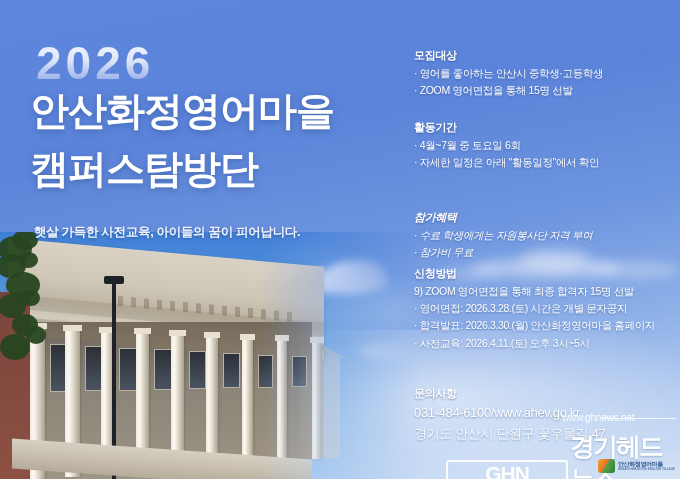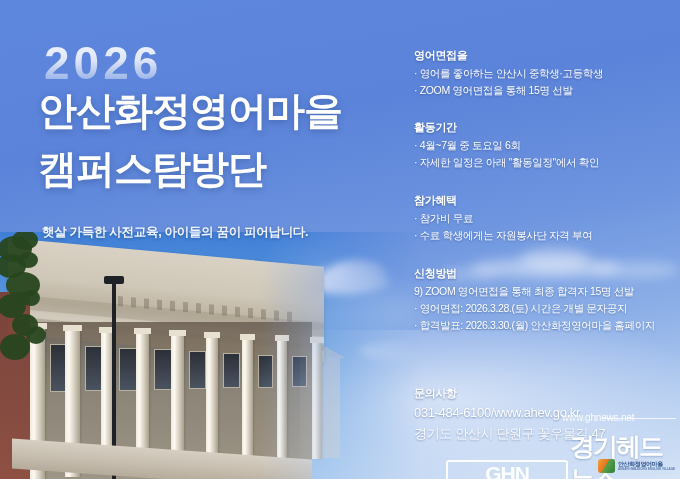--- a/index.html
+++ b/index.html
@@ -62,21 +62,21 @@
   .brick{position:absolute;left:0;top:60px;width:30px;height:187px;
      background:linear-gradient(180deg,#7a3f33,#8d4a3a);opacity:.95;}
   .tree{position:absolute;left:-4px;top:-2px;width:74px;height:150px;}
   .leaf{position:absolute;background:#27461f;border-radius:50%;opacity:.95;}
   .annex{position:absolute;left:236px;top:96px;width:110px;height:130px;opacity:.55;}
   .annex .roof{position:absolute;left:0;top:0;width:0;height:0;
       border-left:55px solid transparent;border-right:55px solid transparent;border-bottom:30px solid #cdc4b4;}
   .annex .body{position:absolute;left:6px;top:29px;width:98px;height:101px;background:#d6cec0;}
 
   
-  #left{position:absolute;left:8px;top:0;width:400px;height:430px;}
+  #left{position:absolute;left:0;top:0;width:400px;height:430px;}
   .year{position:absolute;left:36px;top:36px;font-size:46px;font-weight:bold;letter-spacing:4px;
      color:transparent;
      background:linear-gradient(180deg,rgba(255,255,255,.95) 0%,rgba(255,255,255,.80) 45%,rgba(255,255,255,.18) 100%);
      -webkit-background-clip:text;background-clip:text;
      text-shadow:none;filter:blur(.4px);}
   .title{position:absolute;left:30px;color:#fff;font-weight:bold;font-size:39px;letter-spacing:-1px;
      text-shadow:0 2px 6px rgba(40,70,130,.45);white-space:nowrap;}
   .title.l1{top:84px;}
   .title.l2{top:142px;}
   .subtitle{position:absolute;left:34px;top:224px;color:#eef4ff;font-size:12.5px;font-weight:bold;
@@ -84,21 +84,21 @@
 
   
   #right{position:absolute;left:414px;top:0;width:266px;height:479px;color:#fff;}
   .sec{position:absolute;left:0;width:266px;}
   .sec h3{margin:0 0 3px 0;font-size:11px;font-weight:bold;letter-spacing:-.3px;
       text-shadow:0 1px 2px rgba(30,60,120,.5);}
   .sec p{margin:0 0 2px 0;font-size:10.5px;letter-spacing:-.35px;line-height:1.45;
       text-shadow:0 1px 2px rgba(30,60,120,.45);white-space:nowrap;}
   #sec-target{top:48px;}
   #sec-period{top:120px;}
-  #sec-benefit{top:193px;}
+  #sec-benefit{top:210px;font-style:italic;}
   #sec-apply{top:266px;}
   #sec-contact{top:386px;}
   #sec-contact p{font-size:13px;}
   #sec-contact .addr{opacity:.9;}
 
   
   #wm{position:absolute;left:442px;top:424px;width:238px;height:48px;pointer-events:none;}
   .wm-ghn{position:absolute;left:4px;top:12px;width:118px;height:32px;
      border:2px solid rgba(255,255,255,.92);border-radius:3px;
      display:flex;flex-direction:column;align-items:center;justify-content:center;
@@ -214,42 +214,43 @@
   <div id="left">
     <div class="year">2026</div>
     <div class="title l1">안산화정영어마을</div>
     <div class="title l2">캠퍼스탐방단</div>
     <div class="subtitle">햇살 가득한 사전교육, 아이들의 꿈이 피어납니다.</div>
   </div>
 
   <div id="right">
 
     <div class="sec" id="sec-target">
-      <h3>영어면접을</h3>
+      <h3>모집대상</h3>
       <p>· 영어를 좋아하는 안산시 중학생·고등학생</p>
       <p>· ZOOM 영어면접을 통해 15명 선발</p>
     </div>
 
     <div class="sec" id="sec-period">
       <h3>활동기간</h3>
       <p>· 4월~7월 중 토요일 6회</p>
       <p>· 자세한 일정은 아래 "활동일정"에서 확인</p>
     </div>
 
     <div class="sec" id="sec-benefit">
       <h3>참가혜택</h3>
+      <p>· 수료 학생에게는 자원봉사단 자격 부여</p>
       <p>· 참가비 무료</p>
-      <p>· 수료 학생에게는 자원봉사단 자격 부여</p>
     </div>
 
     <div class="sec" id="sec-apply">
       <h3>신청방법</h3>
       <p>9) ZOOM 영어면접을 통해 최종 합격자 15명 선발</p>
       <p>· 영어면접: 2026.3.28.(토) 시간은 개별 문자공지</p>
       <p>· 합격발표: 2026.3.30.(월) 안산화정영어마을 홈페이지</p>
+      <p>· 사전교육: 2026.4.11.(토) 오후 3시~5시</p>
     </div>
 
     <div class="sec" id="sec-contact">
       <h3>문의사항</h3>
       <p>031-484-6100/www.ahev.go.kr</p>
       <p class="addr">경기도 안산시 단원구 꽃우물길 47</p>
     </div>
 
   </div>
 

